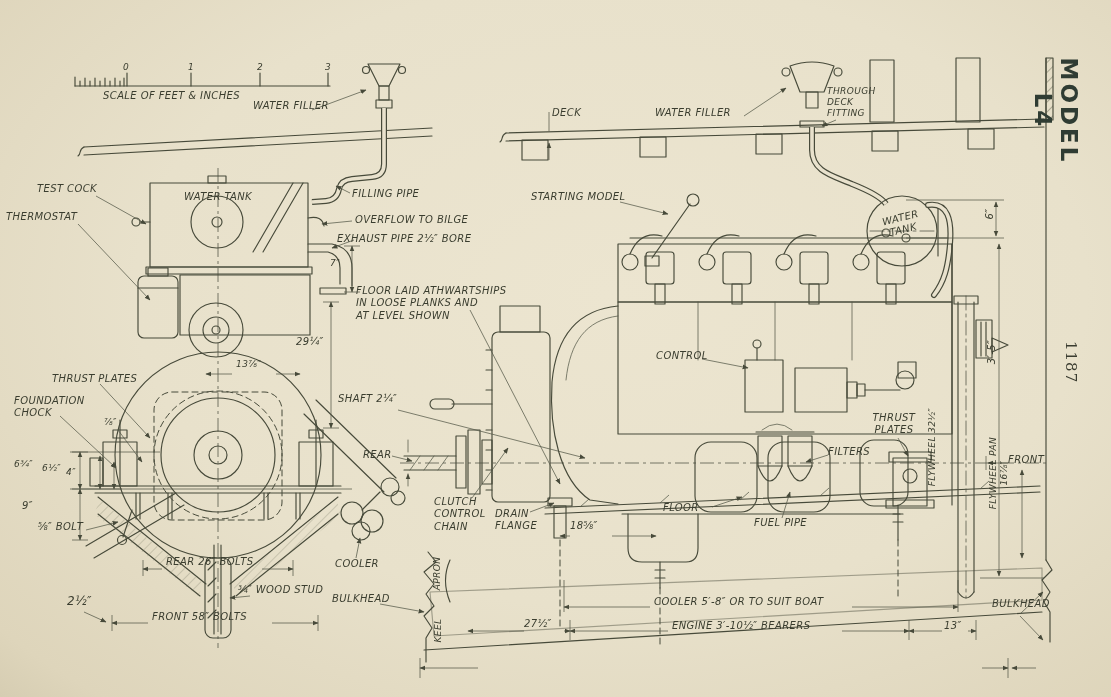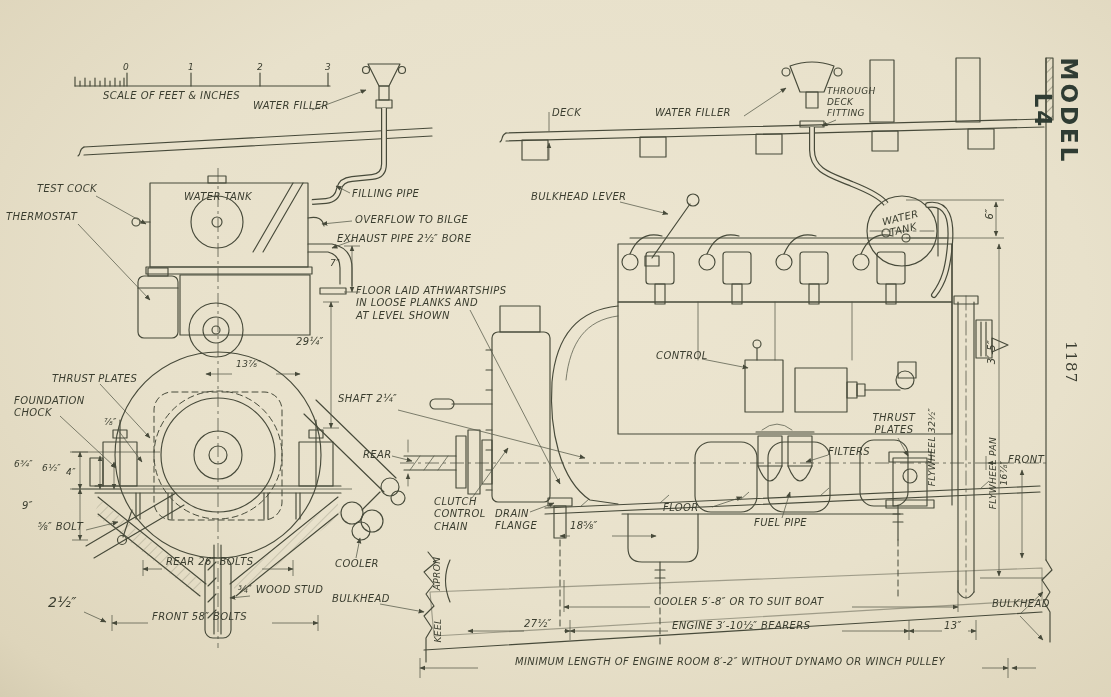--- a/index.html
+++ b/index.html
@@ -7,21 +7,21 @@
     position:relative;width:1111px;height:697px;overflow:hidden;
     background:radial-gradient(ellipse at 55% 42%,#ece5d0 0%,#e8e1cb 55%,#ded5bb 92%,#d6cdb2 100%);
     font-family:"DejaVu Sans",sans-serif;
   }
   svg{position:absolute;left:0;top:0;}
   .lbl{
     position:absolute;font:italic 10px "DejaVu Sans",sans-serif;color:#3a3d2f;
     letter-spacing:.4px;white-space:pre-line;line-height:1.24;
   }
   .sm{font-size:9px;}
-  .lg{font-size:14px;}
+  .lg{font-size:12px;margin-left:19px;}
   .ctr{text-align:center;}
   .vert{transform:rotate(-90deg);transform-origin:center center;text-align:center;}
   .rot90{transform:rotate(90deg);transform-origin:center center;text-align:center;}
   .model{font:700 23px "DejaVu Sans",sans-serif;font-style:normal;letter-spacing:3px;color:#2f3c33;}
   .pageno{font:15px "DejaVu Serif",serif;font-style:normal;letter-spacing:1px;color:#3a3c30;}
   .ink{stroke:#474a3a;fill:none;stroke-width:1.15;stroke-linecap:round;stroke-linejoin:round;}
   .thin{stroke:#565949;fill:none;stroke-width:.75;}
   .cl{stroke:#565949;fill:none;stroke-width:.8;stroke-dasharray:14 4 3 4;}
   .hid{stroke:#474a3a;fill:none;stroke-width:1;stroke-dasharray:6 4;}
   .pipeO{stroke:#474a3a;fill:none;stroke-width:6;}
@@ -397,21 +397,21 @@
 <div class="lbl" style="left:166px;top:556px">REAR 26″ BOLTS</div>
 <div class="lbl" style="left:238px;top:584px">¾″ WOOD STUD</div>
 <div class="lbl" style="left:152px;top:611px">FRONT 58″ BOLTS</div>
 <div class="lbl" style="left:335px;top:558px">COOLER</div>
 
 <div class="lbl" style="left:552px;top:107px">DECK</div>
 <div class="lbl" style="left:655px;top:107px">WATER FILLER</div>
 <div class="lbl sm" style="left:827px;top:86px">THROUGH
 DECK
 FITTING</div>
-<div class="lbl" style="left:531px;top:191px">BULKHEAD LEVER</div>
+<div class="lbl" style="left:531px;top:191px">STARTING MODEL</div>
 <div class="lbl ctr" style="left:874px;top:212px;width:56px;transform:rotate(-14deg)">WATER
 TANK</div>
 <div class="lbl" style="left:356px;top:285px">FLOOR LAID ATHWARTSHIPS
 IN LOOSE PLANKS AND
 AT LEVEL SHOWN</div>
 <div class="lbl" style="left:656px;top:350px">CONTROL</div>
 <div class="lbl" style="left:828px;top:446px">FILTERS</div>
 <div class="lbl ctr" style="left:868px;top:412px;width:52px">THRUST
 PLATES</div>
 <div class="lbl" style="left:1008px;top:454px">FRONT</div>
@@ -429,15 +429,14 @@
 <div class="lbl sm vert" style="left:419px;top:625px;width:38px;height:11px">KEEL</div>
 <div class="lbl vert" style="left:979px;top:208px;width:22px;height:12px">6″</div>
 <div class="lbl vert" style="left:970px;top:346px;width:44px;height:12px">3′-5″</div>
 <div class="lbl sm vert" style="left:878px;top:441px;width:110px;height:12px">FLYWHEEL 32½″</div>
 <div class="lbl sm vert" style="left:953px;top:460px;width:96px;height:26px">FLYWHEEL PAN
 16⅞″</div>
 <div class="lbl" style="left:524px;top:618px">27½″</div>
 <div class="lbl" style="left:654px;top:596px">COOLER 5′-8″ OR TO SUIT BOAT</div>
 <div class="lbl" style="left:672px;top:620px">ENGINE 3′-10½″ BEARERS</div>
 <div class="lbl" style="left:944px;top:620px">13″</div>
-<div class="lbl ctr" style="left:470px;top:656px;width:520px">MINIMUM LENGTH OF ENGINE ROOM 8′-2″ WITHOUT DYNAMO OR WINCH PULLEY</div>
 
 </div>
 
 </body></html>

